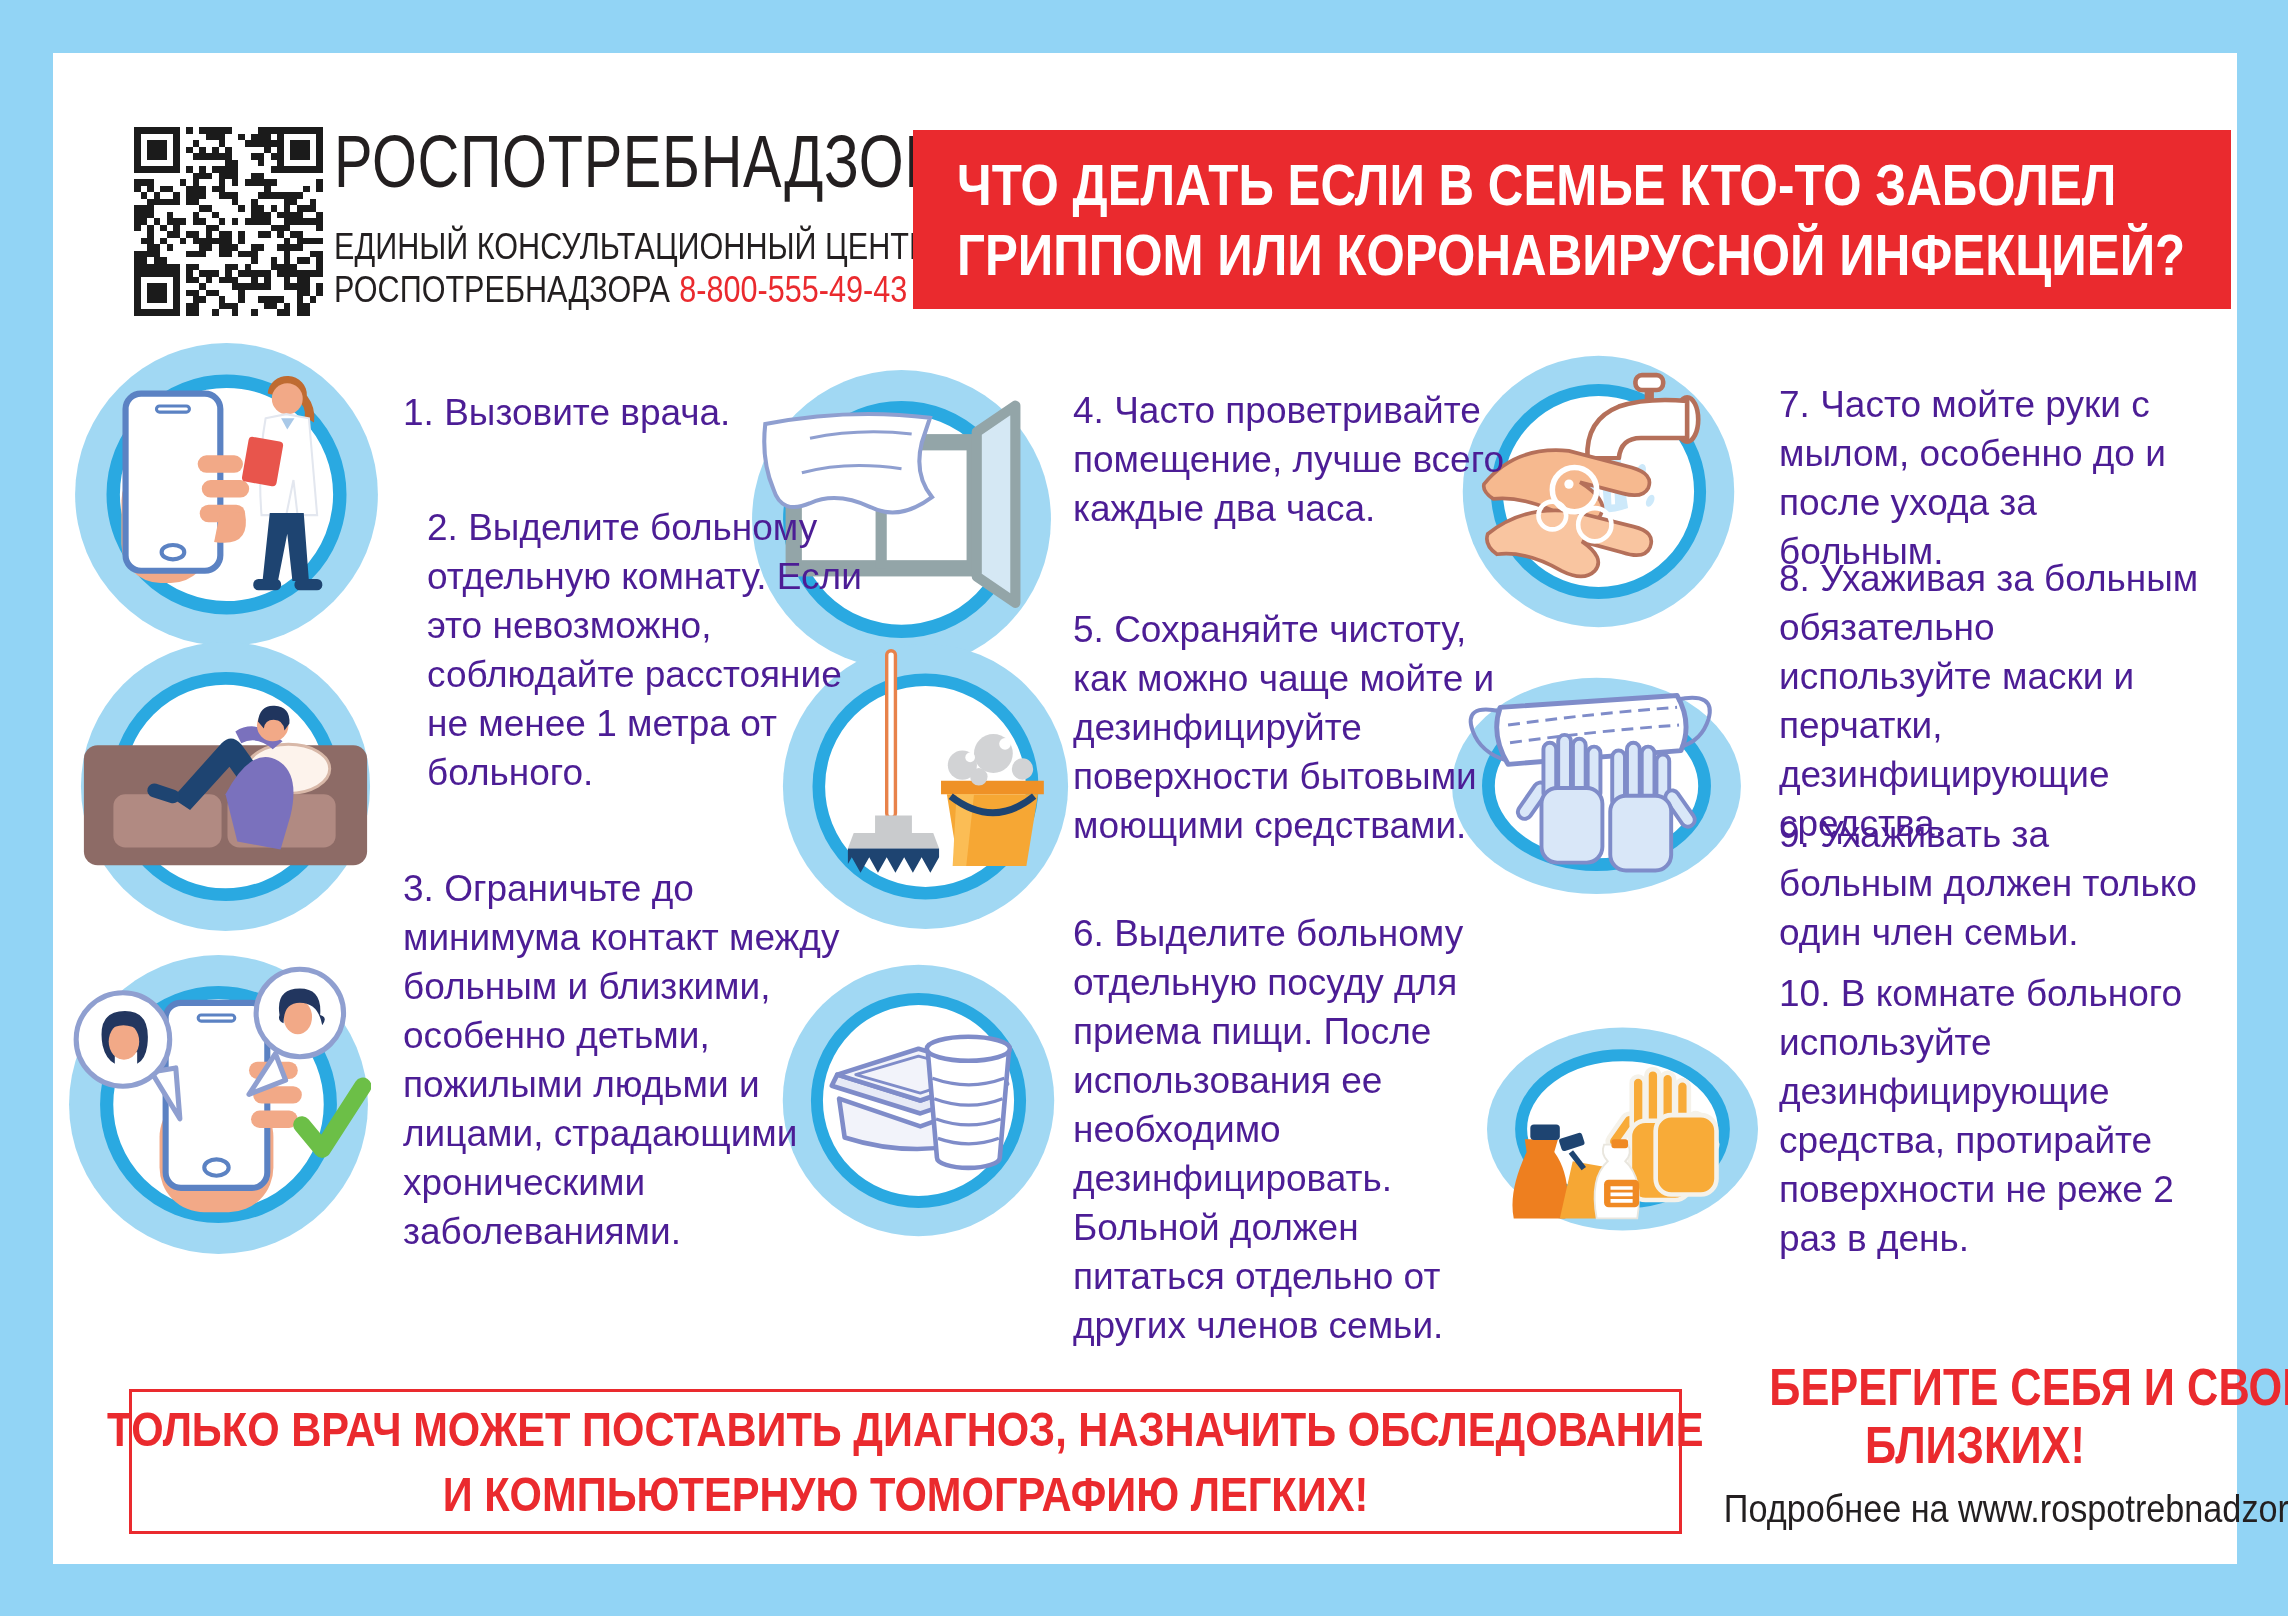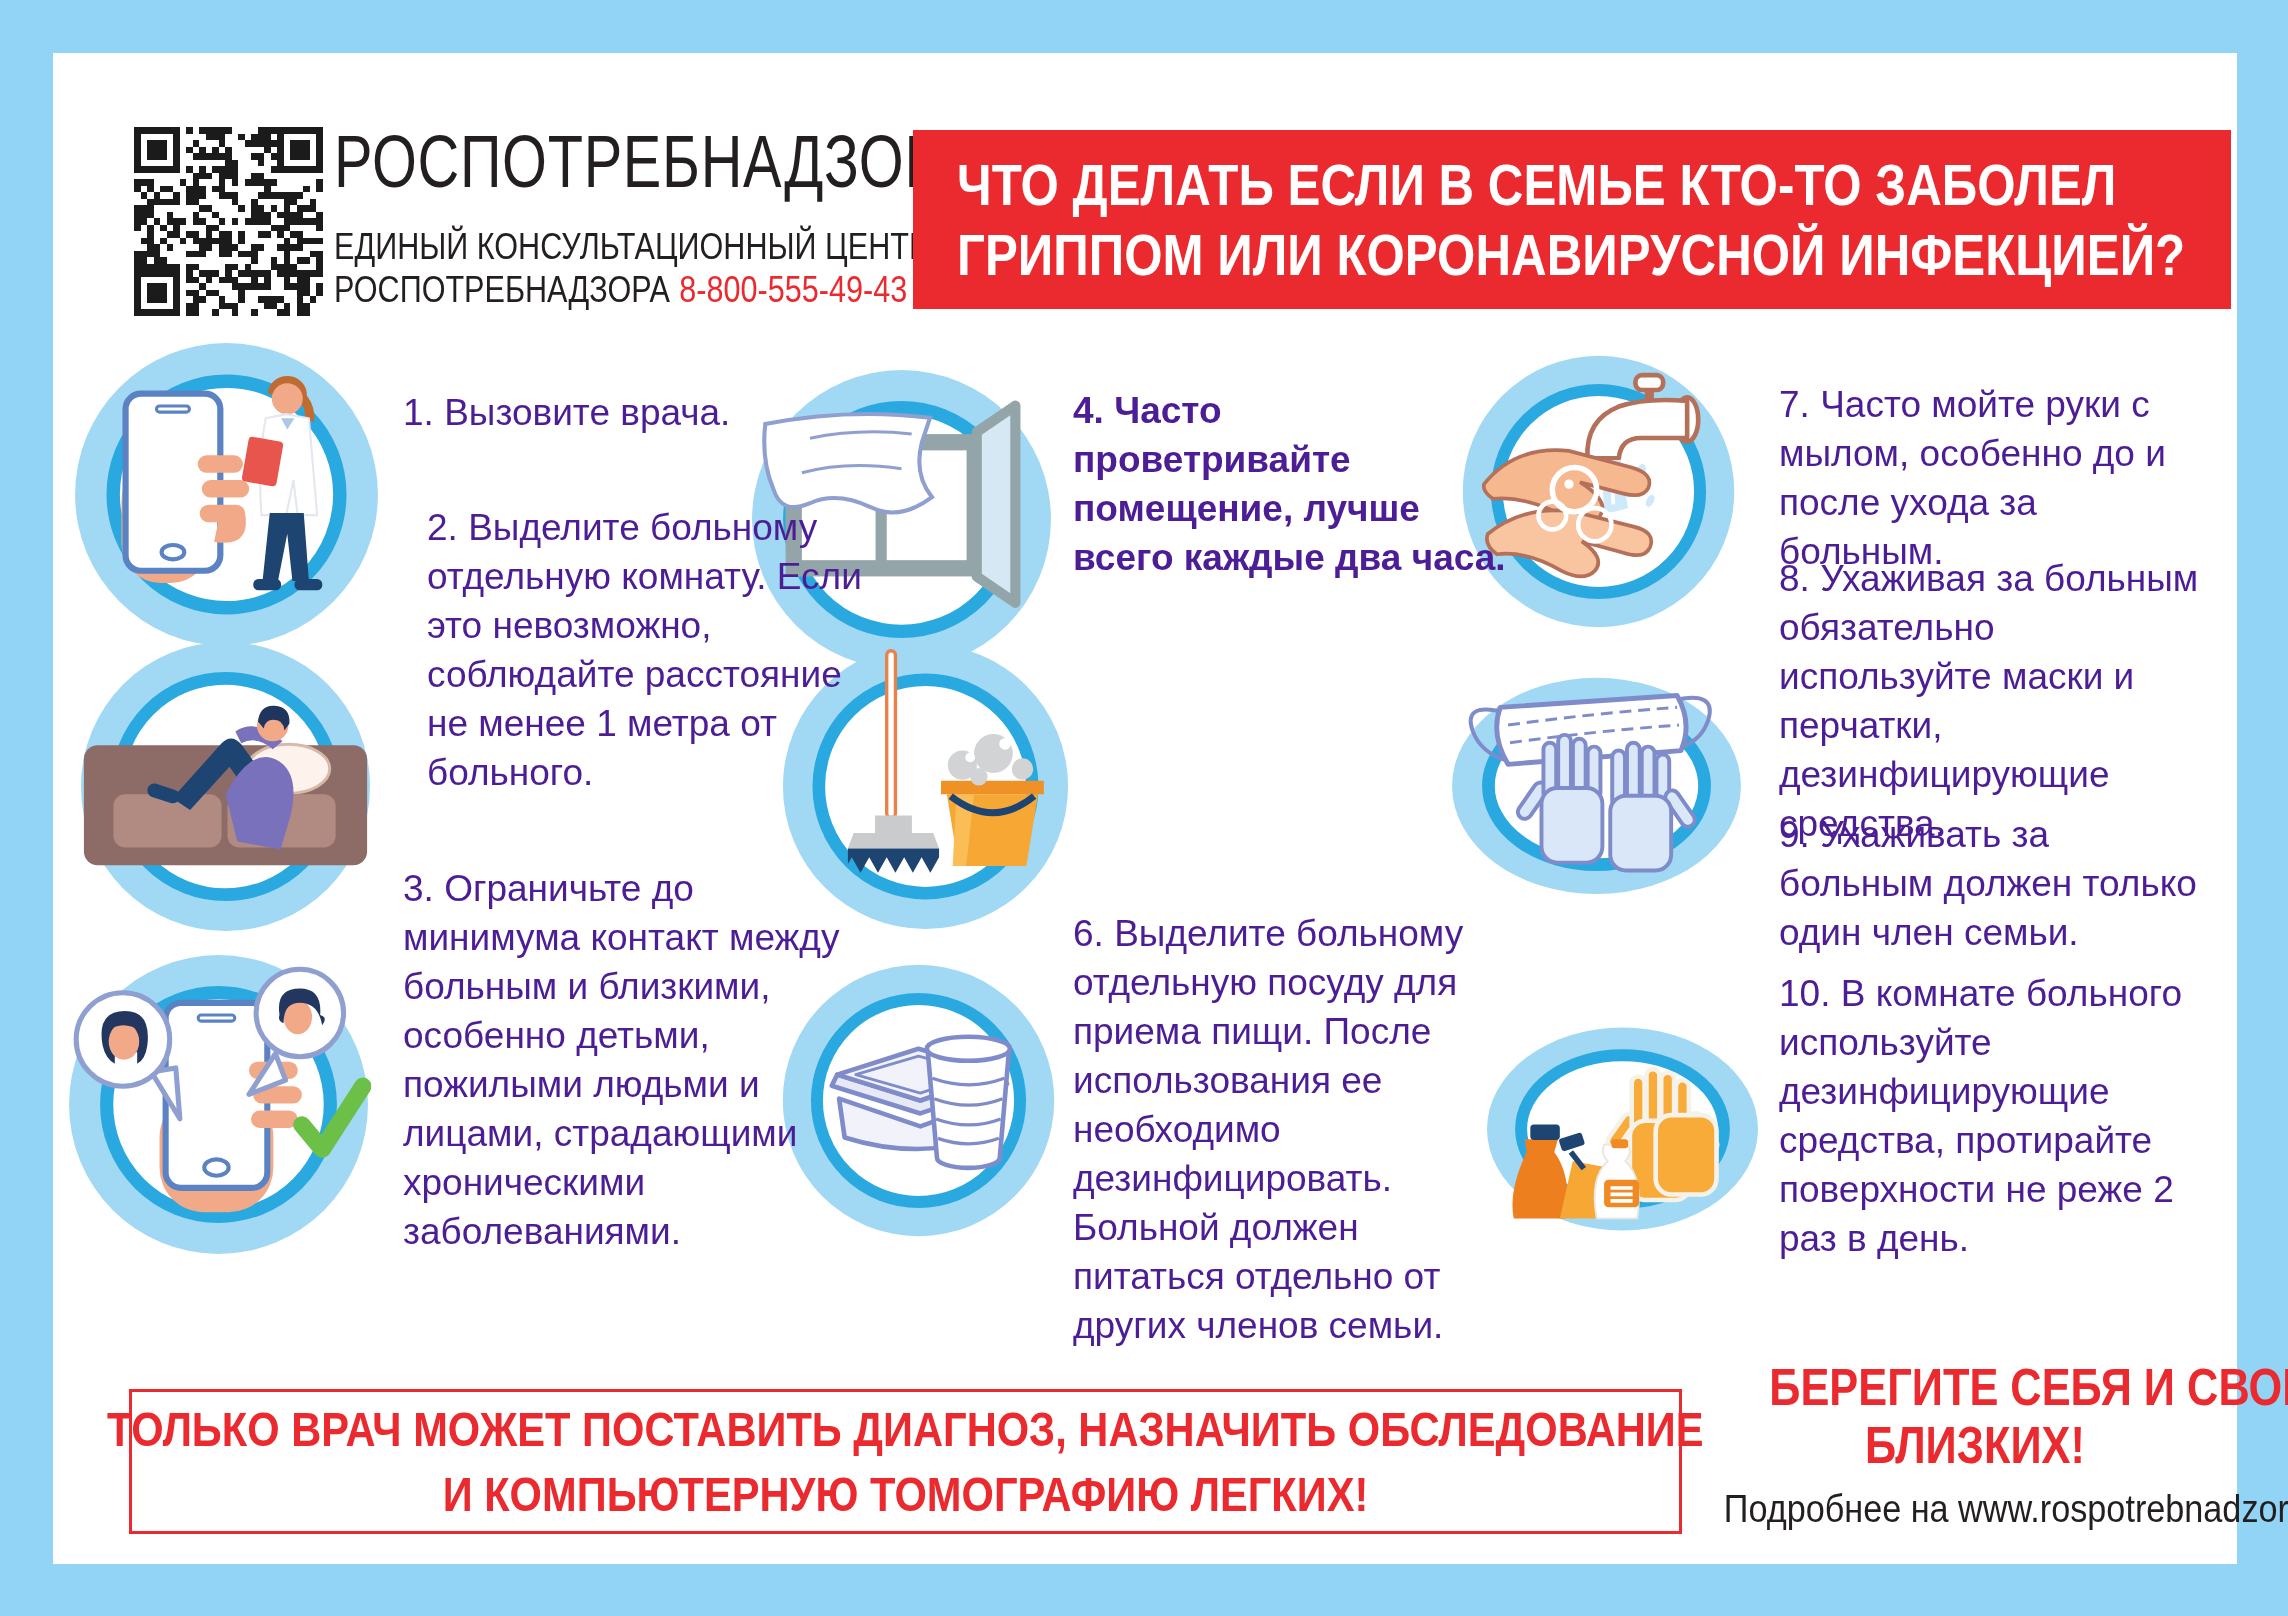--- a/index.html
+++ b/index.html
@@ -659,21 +659,22 @@
     <path d="M94 140 l14 18" stroke="#1e4471" stroke-width="6" fill="none"></path>
     <path d="M122 212 q-8 -44 12 -62 q-8 -8 -4 -18 h26 q5 10 -3 18 q20 18 13 62 z" fill="#fff" stroke="#e9e6de" stroke-width="2"></path>
     <rect x="130" y="170" width="38" height="30" rx="5" fill="#f08a24"></rect>
     <path d="M137 179 h24 M137 186 h24 M137 193 h24" stroke="#fff" stroke-width="4"></path>
     <rect x="138" y="126" width="18" height="10" rx="3" fill="#f08a24"></rect>
   </svg>
 
   <div class="step" style="left:403px;top:388px;width:434px;">1. Вызовите врача.</div>
   <div class="step" style="left:427px;top:503px;width:438px;">2. Выделите больному отдельную комнату. Если это невозможно, соблюдайте расстояние не менее 1 метра от больного.</div>
   <div class="step" style="left:403px;top:820px;width:438px;margin-top:44px;">3. Ограничьте до минимума контакт между больным и близкими, особенно детьми, пожилыми людьми и лицами, страдающими хроническими заболеваниями.</div>
-  <div class="step" style="left:1073px;top:386px;width:434px;font-weight:bold;">4. Часто проветривайте помещение, лучше всего каждые два часа.</div>
+  <div class="step" style="left:1073px;top:386px;width:434px;">4. Часто проветривайте помещение, лучше всего каждые два часа.</div>
+  <div class="step" style="left:1073px;top:605px;width:443px;">5. Сохраняйте чистоту, как можно чаще мойте и дезинфицируйте поверхности бытовыми моющими средствами.</div>
   <div class="step" style="left:1073px;top:909px;width:443px;">6. Выделите больному отдельную посуду для приема пищи. После использования ее необходимо дезинфицировать. Больной должен питаться отдельно от других членов семьи.</div>
   <div class="step" style="left:1779px;top:380px;width:429px;">7. Часто мойте руки с мылом, особенно до и после ухода за больным.</div>
   <div class="step" style="left:1779px;top:554px;width:425px;">8. Ухаживая за больным обязательно используйте маски и перчатки, дезинфицирующие средства.</div>
   <div class="step" style="left:1779px;top:810px;width:425px;">9. Ухаживать за больным должен только один член семьи.</div>
   <div class="step" style="left:1779px;top:969px;width:434px;">10. В комнате больного используйте дезинфицирующие средства, протирайте поверхности не реже 2 раз в день.</div>
 
   <div class="warn-white">
     <span class="warn-white-line cond-c">ТОЛЬКО ВРАЧ МОЖЕТ ПОСТАВИТЬ ДИАГНОЗ, НАЗНАЧИТЬ ОБСЛЕДОВАНИЕ</span>
     <span class="warn-white-line cond-c">И КОМПЬЮТЕРНУЮ ТОМОГРАФИЮ ЛЕГКИХ!</span>
   </div>

